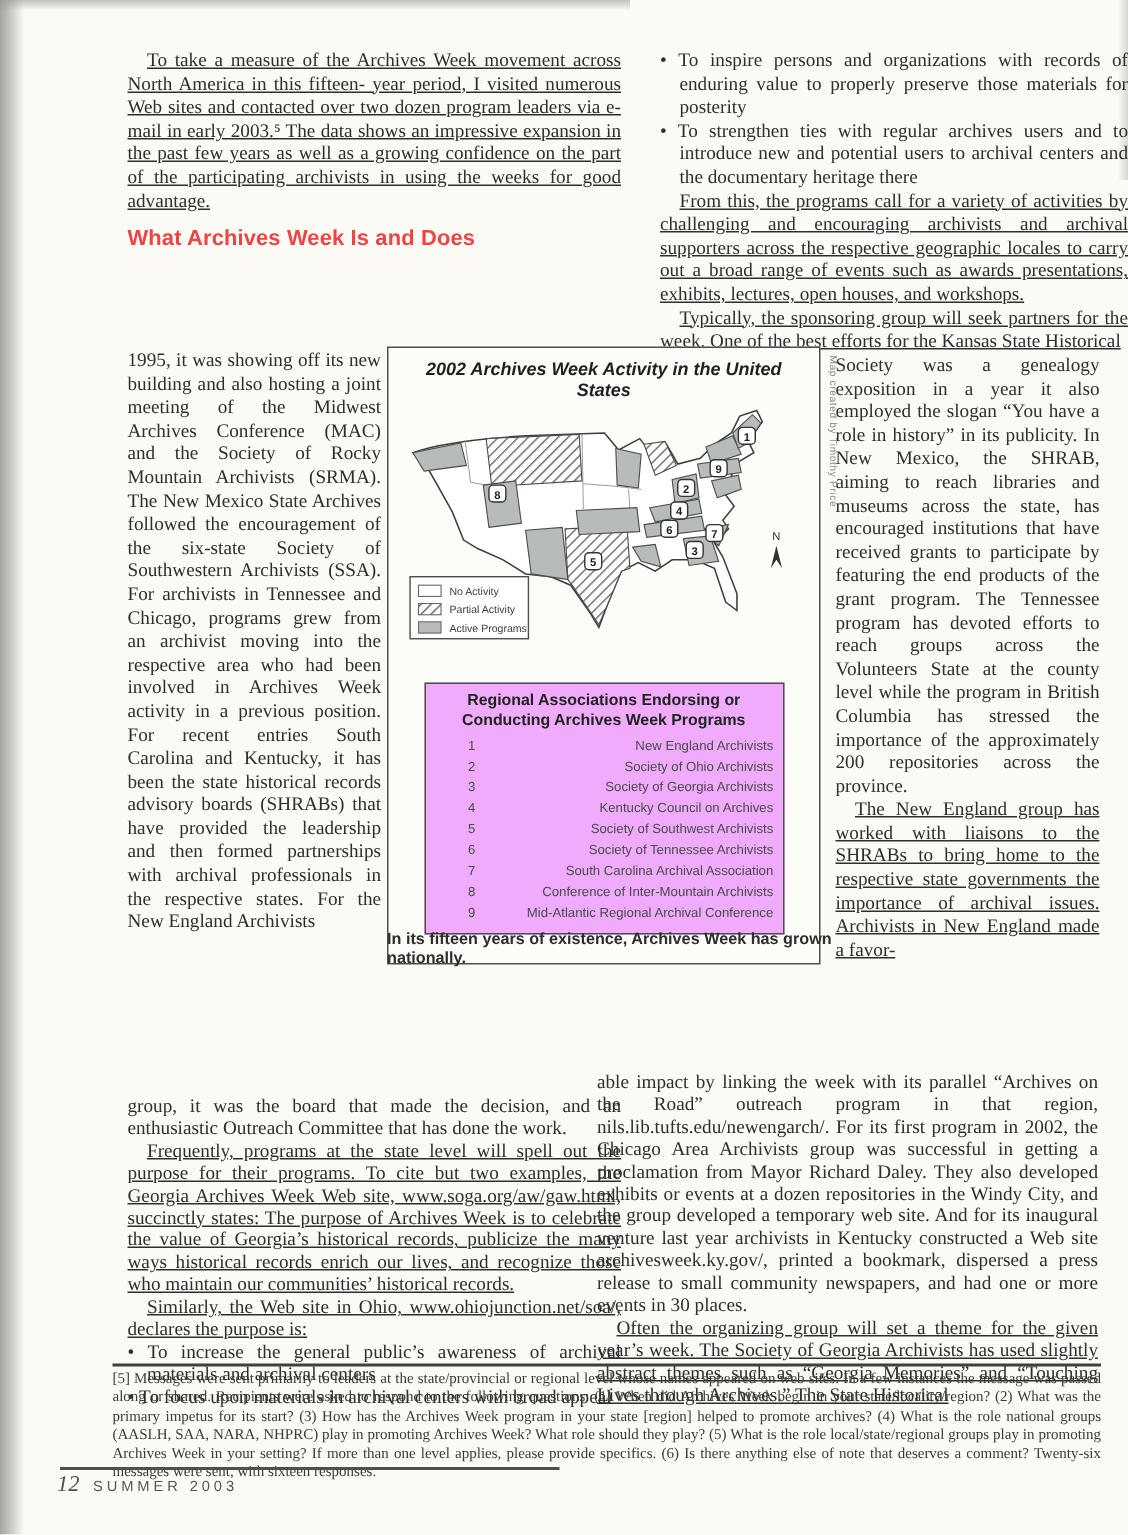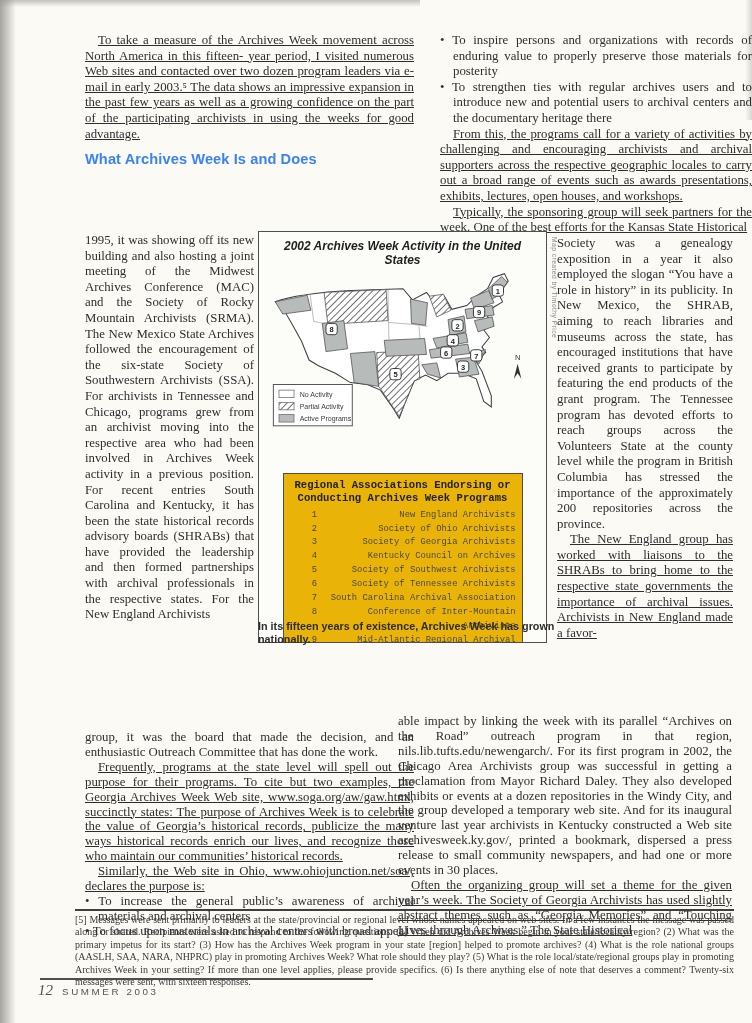--- a/index.html
+++ b/index.html
@@ -18,40 +18,40 @@
   #edge-right{right:0;top:0;width:7px;height:120px;
     background:linear-gradient(to left,rgba(150,148,140,.35),rgba(251,250,245,0));}
 
   .body-text{font-size:12.8px;line-height:15.6px;text-align:justify;}
   .compact{line-height:14.9px;margin-top:43px;}
   p{margin:0;}
   p.ind{text-indent:13px;text-decoration:underline;}
 
   #l-top{left:85px;top:33px;width:329px;}
   #heading{margin:10px 0 5px;font-family:"Liberation Sans","DejaVu Sans",sans-serif;
-    font-weight:bold;font-size:14.6px;color:#3b82f6;text-align:left;letter-spacing:.1px;}
+    font-weight:bold;font-size:14.6px;color:#ef4444;text-align:left;letter-spacing:.1px;}
   #l-narrow{left:85px;top:233px;width:169px;}
   #l-bottom{left:85px;top:687px;width:329px;}
   #r-top{left:440px;top:33px;width:312px;}
   #r-narrow{left:557px;top:236px;width:176px;}
   #r-bottom{left:398px;top:671px;width:334px;}
 
   ul.bullets{list-style:none;margin:0;padding:0;}
   ul.bullets li{padding-left:13px;text-indent:-13px;}
   ul.bullets li::before{content:"\2022\00a0";}
 
   
   #figure{left:258px;top:231px;width:289px;height:412px;border:1.4px solid #4e4e4e;
     background:#fcfcf9;box-sizing:border-box;overflow:hidden;}
   .fig-title{margin:7px 6px 1px;text-align:center;
     font-family:"Liberation Sans","DejaVu Sans",sans-serif;
     font-style:italic;font-weight:bold;font-size:12px;color:#1f1f1f;}
   #map{display:block;margin:0 auto;}
-  #legend{width:226px;margin:19px auto 0;border:1.2px solid #4e4e4e;background:#eab308;
-    padding:5px 6px 6px;font-family:Liberation Mono, monospace;}
+  #legend{width:226px;margin:1px auto 0;border:1.2px solid #4e4e4e;background:#f0abfc;
+    padding:5px 6px 6px;font-family:Liberation Sans, sans-serif;}
   .legend-h{text-align:center;font-weight:bold;font-size:10.6px;line-height:12.8px;color:#222;}
   .legend-rows{margin-top:4px;}
   .legend-row{display:flex;font-size:8.8px;line-height:13.9px;color:#4a4a4a;}
   .legend-num{width:18px;text-align:center;margin-left:16px;}
   .legend-name{flex:1;text-align:right;}
 
   #credit{left:551px;top:237px;writing-mode:vertical-rl;
     font-family:"Liberation Sans","DejaVu Sans",sans-serif;
     font-size:6.8px;color:#8a8a8a;letter-spacing:.4px;}
 

